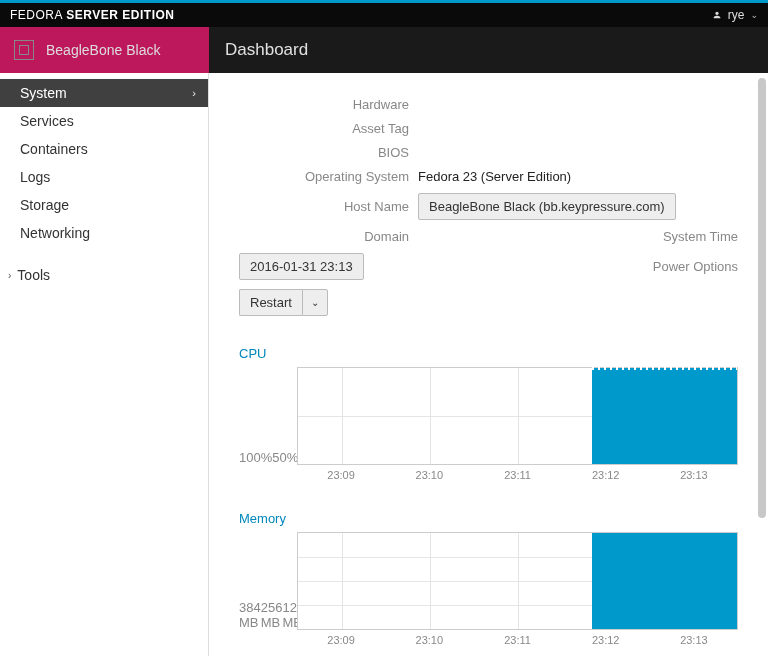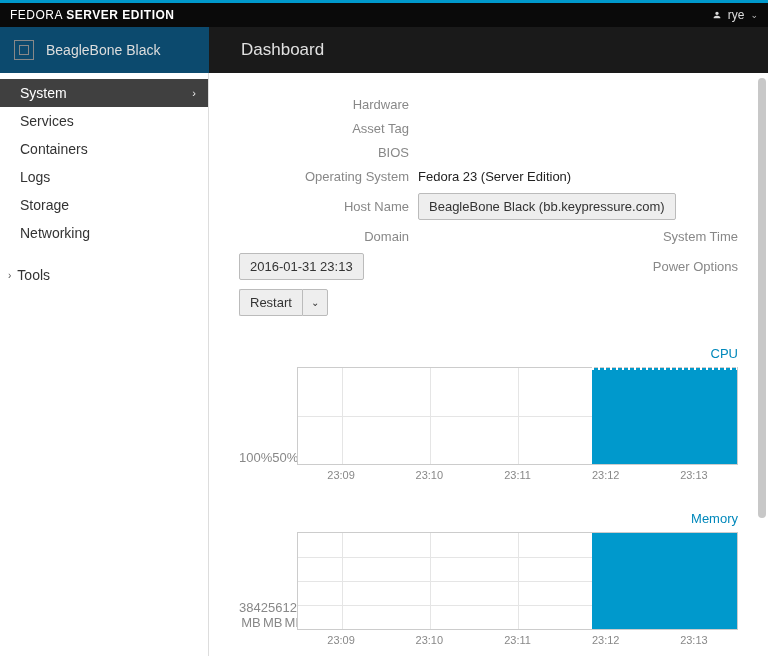--- a/index.html
+++ b/index.html
@@ -23,34 +23,34 @@
 .user-area svg { width: 10px; height: 10px; fill: #ddd; }
 .caret { font-size: 9px; color: #bbb; }
 
 .secondbar {
   background: #1a1a1a;
   height: 46px;
   display: flex;
   align-items: stretch;
 }
 .host-box {
-  background: #0c4a6e;
+  background: #be185d;
   width: 209px;
   display: flex;
   align-items: center;
   gap: 12px;
   padding: 0 14px;
   color: #ddd;
   font-size: 14px;
 }
 .host-box .host-icon {
   width: 20px; height: 20px; border: 1px solid #888; display: flex; align-items: center; justify-content: center;
 }
 .host-box .host-icon span { width: 10px; height: 10px; border: 1px solid #888; }
-.page-title { color: #e0e0e0; font-size: 17px; display: flex; align-items: center; padding-left: 32px; font-weight: 300; }
+.page-title { color: #e0e0e0; font-size: 17px; display: flex; align-items: center; padding-left: 16px; font-weight: 300; }
 
 .main { display: flex; height: calc(656px - 3px - 24px - 46px); }
 
 .sidebar {
   width: 209px;
   border-right: 1px solid #ddd;
   padding-top: 6px;
   font-size: 14px;
   color: #333;
 }
@@ -109,21 +109,21 @@
   padding: 5px 10px;
   font-size: 13px;
   color: #333;
   cursor: pointer;
   border-radius: 2px;
 }
 .btn-group { display: inline-flex; }
 .btn-group .btnish:first-child { border-top-right-radius: 0; border-bottom-right-radius: 0; border-right: none; }
 .btn-group .btnish.caret-btn { border-top-left-radius: 0; border-bottom-left-radius: 0; padding: 5px 8px; font-size: 10px; }
 
-.chart-section { margin-bottom: 28px; text-align: right; }
+.chart-section { margin-bottom: 28px; }
 .chart-title { color: #0088bb; font-size: 13px; margin-bottom: 6px; cursor: pointer; }
 .chart-wrap { display: flex; }
 .y-axis {
   width: 58px;
   display: flex;
   flex-direction: row;
   justify-content: space-between;
   align-items: flex-end;
   font-size: 13px;
   color: #888;

